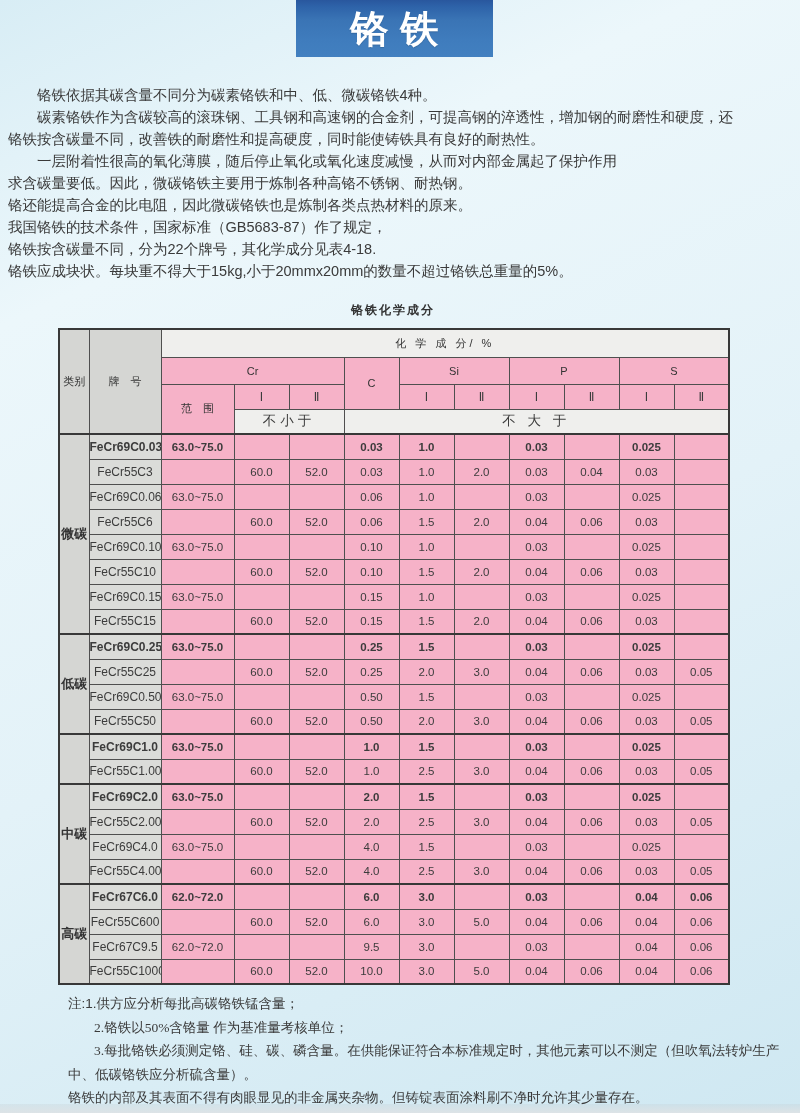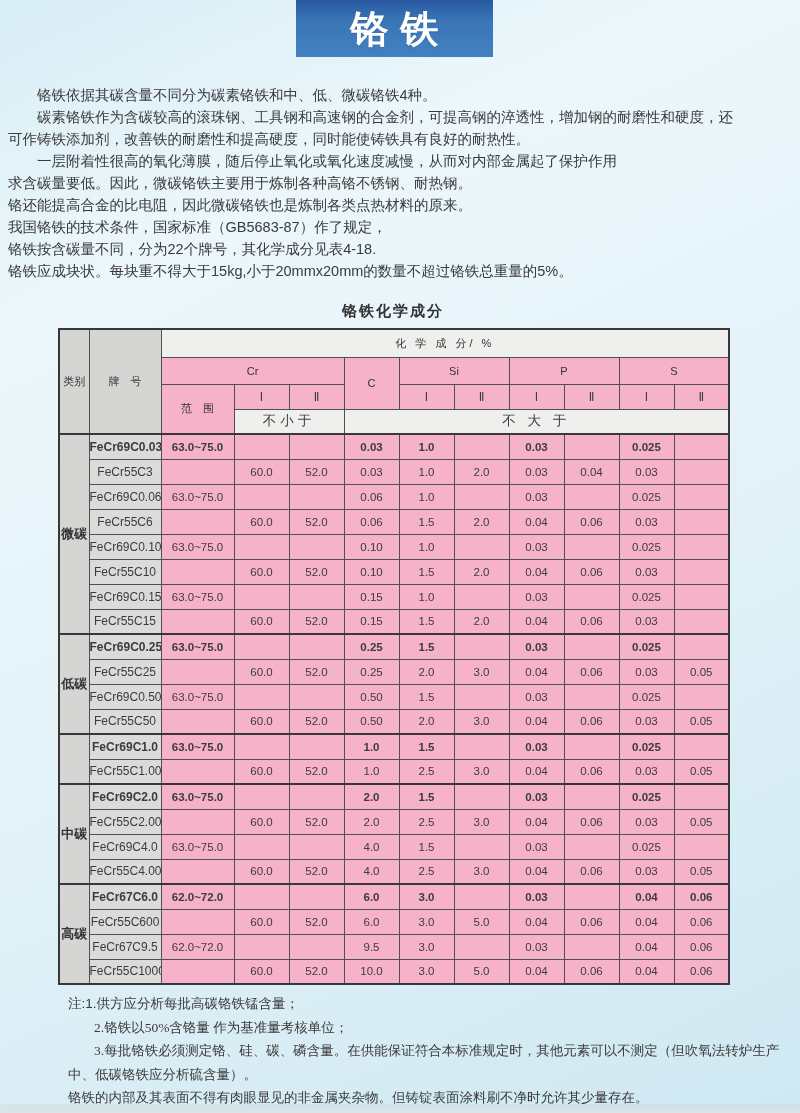--- a/index.html
+++ b/index.html
@@ -26,21 +26,21 @@
   
   .intro{
     position:absolute;left:8px;right:6px;top:84px;
     font-size:14.5px;line-height:22px;color:#3a3a3a;
   }
   .intro .line{white-space:nowrap;}
   .intro .line.indent{text-indent:29px;}
   
   .tbl-title{
     position:absolute;left:58px;width:670px;top:302px;
-    text-align:center;font-size:15px;font-weight:bold;
+    text-align:center;font-size:12px;font-weight:bold;
     letter-spacing:2px;color:#333;
   }
   
   .tbl-wrap{position:absolute;left:58px;top:328px;}
   table.comp{
     border-collapse:collapse;table-layout:fixed;width:670px;
     border:2px solid #383838;
     font-size:11.5px;color:#3c3c3c;
   }
   table.comp th,table.comp td{
@@ -79,21 +79,21 @@
 
 <div class="sheet">
 
   <div class="banner">
     <span class="t">铬铁</span>
   </div>
 
   <div class="intro">
     <div class="line indent">铬铁依据其碳含量不同分为碳素铬铁和中、低、微碳铬铁4种。</div>
     <div class="line indent">碳素铬铁作为含碳较高的滚珠钢、工具钢和高速钢的合金剂，可提高钢的淬透性，增加钢的耐磨性和硬度，还</div>
-    <div class="line">可作铸铁添加剂，改善铁的耐磨性和提高硬度，同时能使铸铁具有良好的耐热性。</div>
+    <div class="line">铬铁按含碳量不同，改善铁的耐磨性和提高硬度，同时能使铸铁具有良好的耐热性。</div>
     <div class="line indent">一层附着性很高的氧化薄膜，随后停止氧化或氧化速度减慢，从而对内部金属起了保护作用</div>
     <div class="line">求含碳量要低。因此，微碳铬铁主要用于炼制各种高铬不锈钢、耐热钢。</div>
     <div class="line">铬还能提高合金的比电阻，因此微碳铬铁也是炼制各类点热材料的原来。</div>
     <div class="line">我国铬铁的技术条件，国家标准（GB5683-87）作了规定，</div>
     <div class="line">铬铁按含碳量不同，分为22个牌号，其化学成分见表4-18.</div>
     <div class="line">铬铁应成块状。每块重不得大于15kg,小于20mmx20mm的数量不超过铬铁总重量的5%。</div>
   </div>
 
   <div class="tbl-title">铬铁化学成分</div>
 

